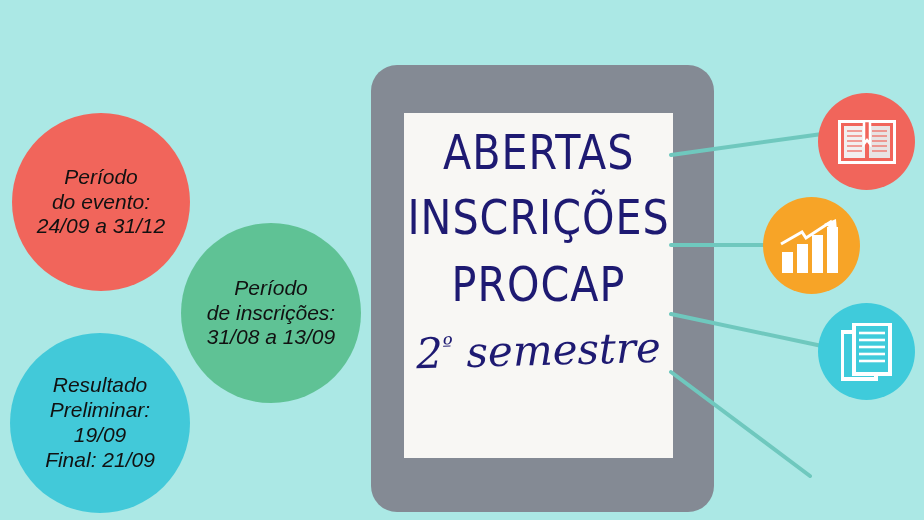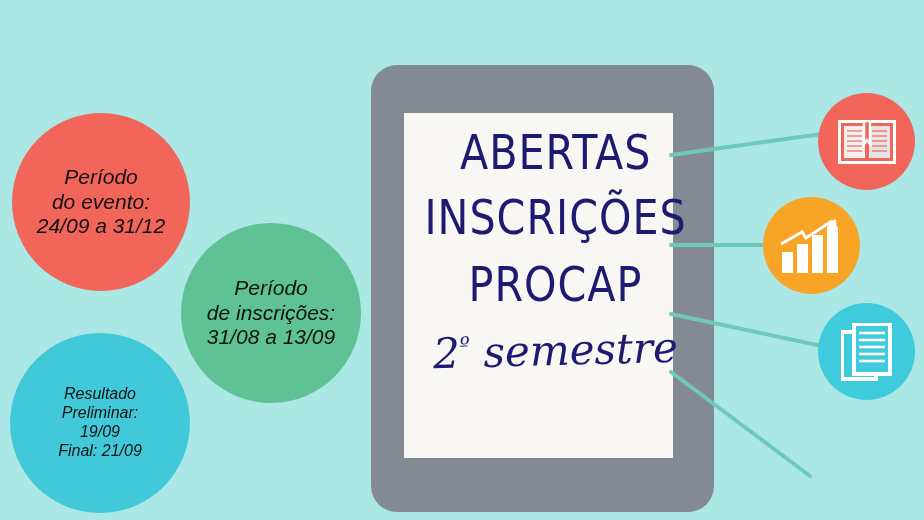--- a/index.html
+++ b/index.html
@@ -39,21 +39,21 @@
   .bubble-inscricoes {
     left: 181px; top: 223px;
     width: 180px; height: 180px;
     background: #5FC295;
     font-size: 21px;
   }
   .bubble-resultado {
     left: 10px;  top: 333px;
     width: 180px; height: 180px;
     background: #42C9D9;
-    font-size: 16px;
+    font-size: 21px;
   }
 
   
   .tablet {
     position: absolute;
     left: 371px; top: 65px;
     width: 343px; height: 447px;
     background: #848A94;
     border-radius: 26px;
   }
@@ -67,21 +67,20 @@
     position: absolute;
     left: 404px; top: 113px;
     width: 269px; height: 345px;
     display: flex;
     flex-direction: column;
     align-items: center;
     justify-content: flex-start;
     padding-top: 18px;
     box-sizing: border-box;
     color: #1E1A72;
-    margin-left: 17px;
   }
   .line-caps {
     font-family: "DejaVu Sans", sans-serif;
     font-weight: 400;
     font-size: 43px;
     letter-spacing: 1px;
     transform: scaleY(1.12) scaleX(0.96);
     margin: 0 0 22px 0;
     line-height: 1;
   }

